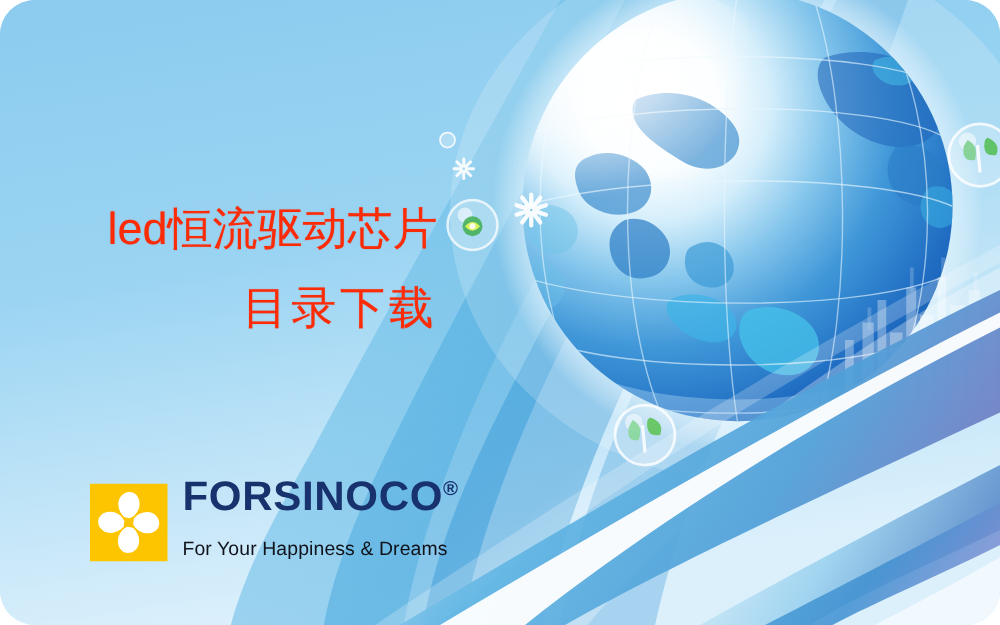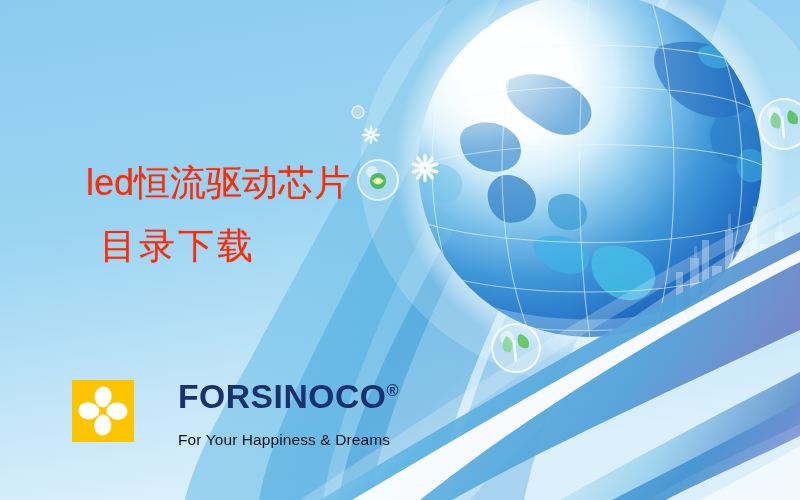--- a/index.html
+++ b/index.html
@@ -10,20 +10,21 @@
   body {
     font-family: "Liberation Sans", sans-serif;
   }
 
   #banner {
     position: relative;
     width: 800px;
     height: 500px;
     overflow: hidden;
     background: linear-gradient(175deg, #8ecdf0 0%, #9bd4f2 38%, #bfe4f7 72%, #d8eefb 100%);
+    border-radius: 28px;
   }
 
   .bg-svg { position: absolute; left: 0; top: 0; width: 800px; height: 500px; }
 
   
   #headline {
     position: absolute;
     left: 86px;
     top: 160px;
     color: #fb2b06;
@@ -41,31 +42,31 @@
     font-family: "Liberation Sans", sans-serif;
     font-size: 36px;
   }
   #headline .line2 {
     font-size: 36px;
     font-family: "Liberation Serif", "DejaVu Serif", serif;
     margin-left: 14px;
     margin-top: 16px;
     letter-spacing: 3px;
     white-space: nowrap;
+    text-align: right;
   }
 
   
   #logo {
     position: absolute;
     left: 72px;
     top: 380px;
     display: flex;
-    align-items: flex-start;
+    align-items: flex-end;
     z-index: 20;
-    gap: 32px;
   }
   #logo-mark {
     width: 62px;
     height: 62px;
     background: #fdc500;
     flex: none;
     position: relative;
   }
   #logo-mark svg { display: block; }
   #logo-text {

